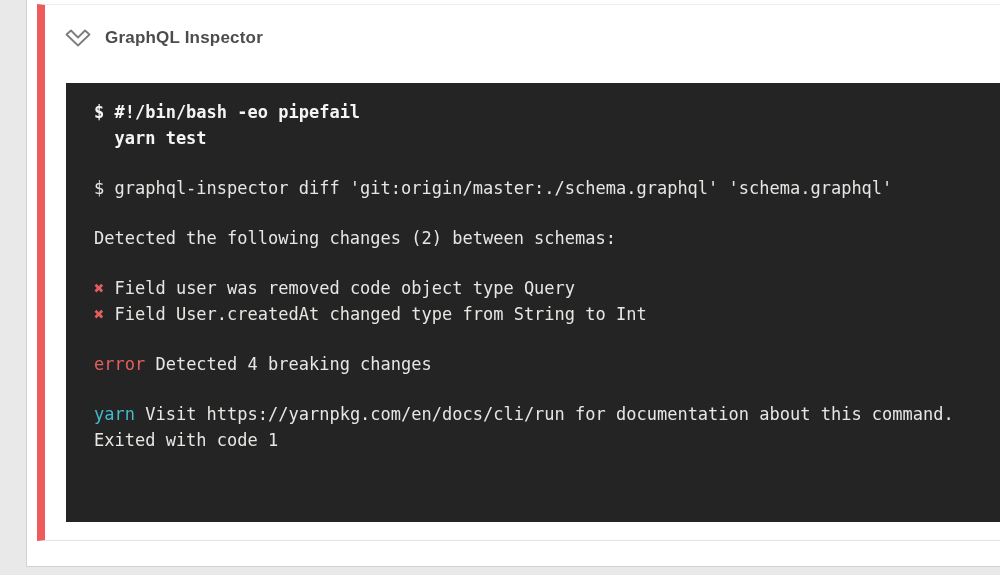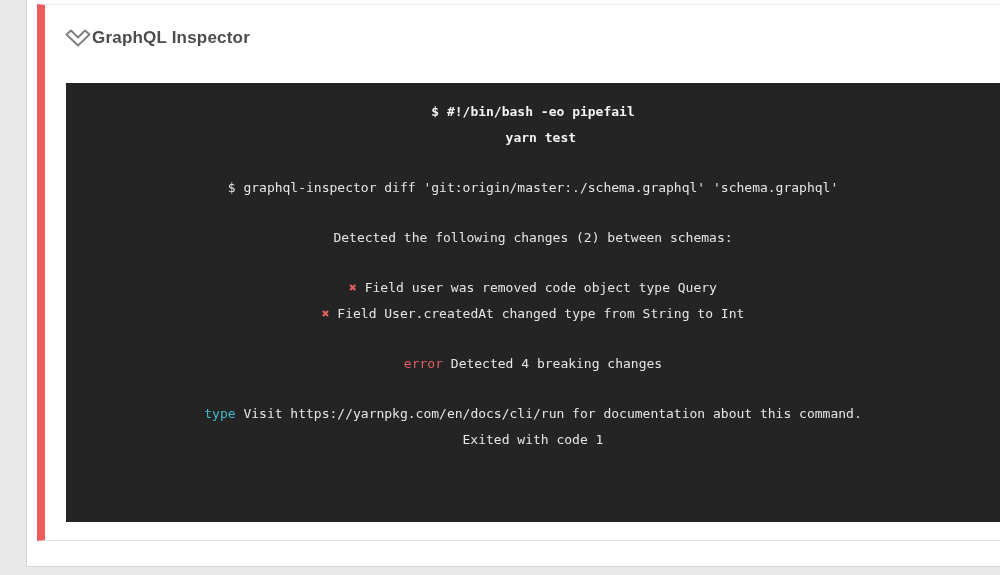--- a/index.html
+++ b/index.html
@@ -21,40 +21,40 @@
     margin-top: 4px;
     border-top: 1px solid #ececec;
     border-bottom: 1px solid #e2e2e2;
     border-left: 8px solid #ef5b5b;
     background: #ffffff;
     min-height: 537px;
   }
   .card-header {
     display: flex;
     align-items: center;
+    gap: 13px;
     padding: 21px 0 0 19px;
     cursor: pointer;
   }
   .chevron { width: 28px; height: 24px; display: inline-block; }
   .step-title {
     font-size: 17px;
     font-weight: bold;
     color: #4c4c4c;
     letter-spacing: 0.2px;
   }
   .terminal {
     margin-left: 21px;
     margin-top: 33px;
     padding: 16px 28px;
     background: #242424;
     color: #e6e6e3;
     font-family: "DejaVu Sans Mono", "DejaVu Sans", monospace;
-    font-size: 13px;
+    font-size: 17px;
     min-height: 439px;
-    text-align: center;
   }
   .term-line {
     height: 26px;
     line-height: 26px;
     white-space: pre;
     overflow: hidden;
   }
   .term-line.blank { height: 24px; }
   .term-line .bold { font-weight: bold; color: #f4f4f2; }
 </style>
@@ -77,17 +77,17 @@
         <div class="term-line blank"></div>
         <div class="term-line"><span>$ graphql-inspector diff 'git:origin/master:./schema.graphql' 'schema.graphql'</span></div>
         <div class="term-line blank"></div>
         <div class="term-line"><span>Detected the following changes (2) between schemas:</span></div>
         <div class="term-line blank"></div>
         <div class="term-line"><span style="color: rgb(226, 95, 95);">✖</span><span> Field user was removed code object type Query</span></div>
         <div class="term-line"><span style="color: rgb(226, 95, 95);">✖</span><span> Field User.createdAt changed type from String to Int</span></div>
         <div class="term-line blank"></div>
         <div class="term-line"><span style="color: rgb(226, 95, 95);">error</span><span> Detected 4 breaking changes</span></div>
         <div class="term-line blank"></div>
-        <div class="term-line"><span style="color: rgb(68, 185, 204);">type</span><span> Visit https://yarnpkg.com/en/docs/cli/run for documentation about this command.</span></div>
+        <div class="term-line"><span style="color: rgb(68, 185, 204);">yarn</span><span> Visit https://yarnpkg.com/en/docs/cli/run for documentation about this command.</span></div>
         <div class="term-line"><span>Exited with code 1</span></div>
       </div>
   </div>
 </div>
 
 </body></html>

